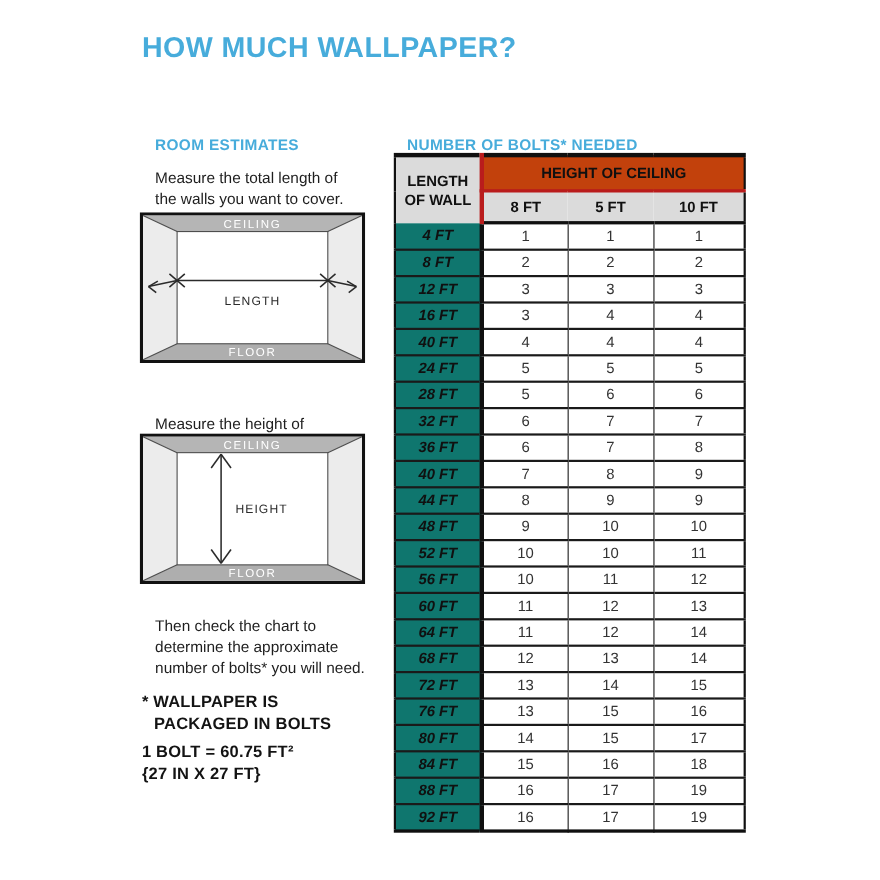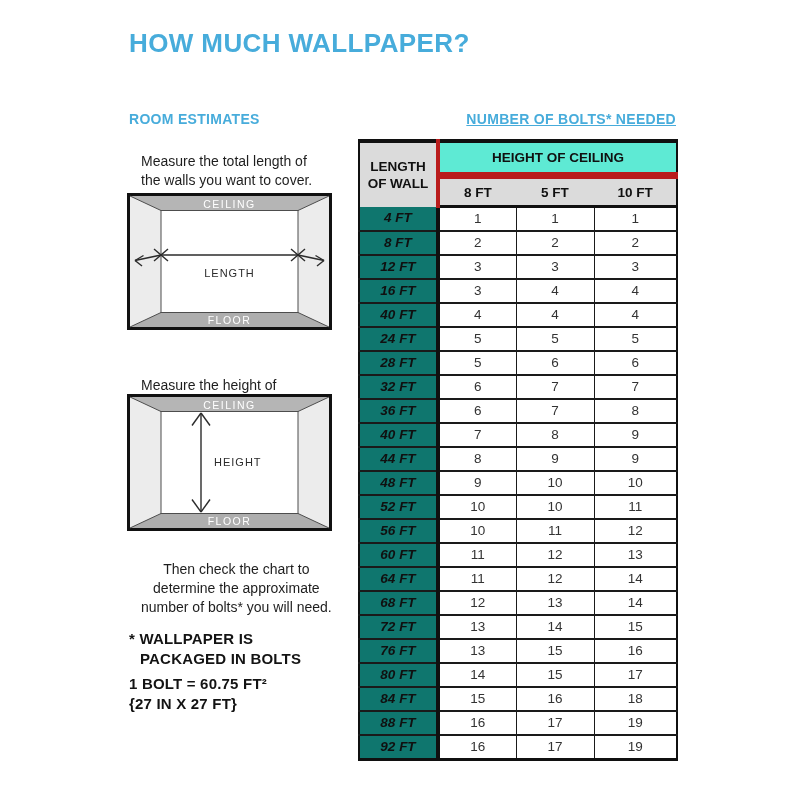--- a/index.html
+++ b/index.html
@@ -8,32 +8,32 @@
     font-family:"Liberation Sans","DejaVu Sans",sans-serif;
     color:#1e1e1e; overflow:hidden;border-radius:18px;
     --accent:#47ACDB;
   }
   .page-title {
     position:absolute; left:129px; top:28px; margin:0;
     font-size:26px; font-weight:bold; letter-spacing:.4px;
     color:var(--accent);
   }
   .section-heading {
-    position:absolute; margin:0; font-size:14px; font-weight:bold;
+    position:absolute; margin:12px; font-size:14px; font-weight:bold;
     letter-spacing:.3px; color:var(--accent);
   }
   #room-estimates-heading { left:129px; top:111px; }
-  #table-heading { left:358px; top:111px; width:318px; text-align:right;text-decoration:underline; }
+  #table-heading { left:358px; top:111px; width:318px; text-align:left; }
   .step {
     position:absolute; margin:12px; font-size:14px; line-height:19px;
     color:#1e1e1e; white-space:pre-line;
   }
   #step1 { left:129px; top:140px; }
   #step2 { left:129px; top:364px; }
-  #step3 { left:129px; top:548px;text-align:center; }
+  #step3 { left:129px; top:548px; }
   .room-svg { position:absolute; left:127px; width:205px; height:137px; }
   #length-diagram { top:193px; }
   #height-diagram { top:394px; }
   .svg-room-label { font-size:10.5px; letter-spacing:1.5px; fill:#ffffff; }
   .svg-measure-label { font-size:11px; letter-spacing:1px; fill:#2b2b2b; }
   .footnote, .bolt-info {
     position:absolute; margin:0; font-size:15px; font-weight:bold;
     line-height:20px; color:#131313; letter-spacing:.2px;
   }
   .footnote { left:129px; top:629px; }
@@ -47,21 +47,21 @@
   }
   table.bolts th, table.bolts td {
     padding:0; text-align:center; vertical-align:middle;
     font-size:13.5px;
   }
   .wall-header {
     background:#dbdbdb; border-right:4px solid #b91c1c;
     font-weight:bold; color:#101010; line-height:17px;
   }
   .group-header {
-    background:#5eead4; border-bottom:7px solid #b91c1c;
+    background:#c2410c; border-bottom:3px solid #b91c1c;
     height:29px; font-weight:bold; color:#101010;
   }
   .sub-header-row th {
     background:#dbdbdb; border-bottom:3px solid #101010;
     height:26px; font-weight:bold; color:#101010;
   }
   tbody td { height:22px; line-height:22px; border-bottom:2px solid #1a1a1a; }
   td.wall-cell {
     background:#0f766e; border-right:4px solid #101010;
     font-weight:bold; color:#101010;font-style:italic;

